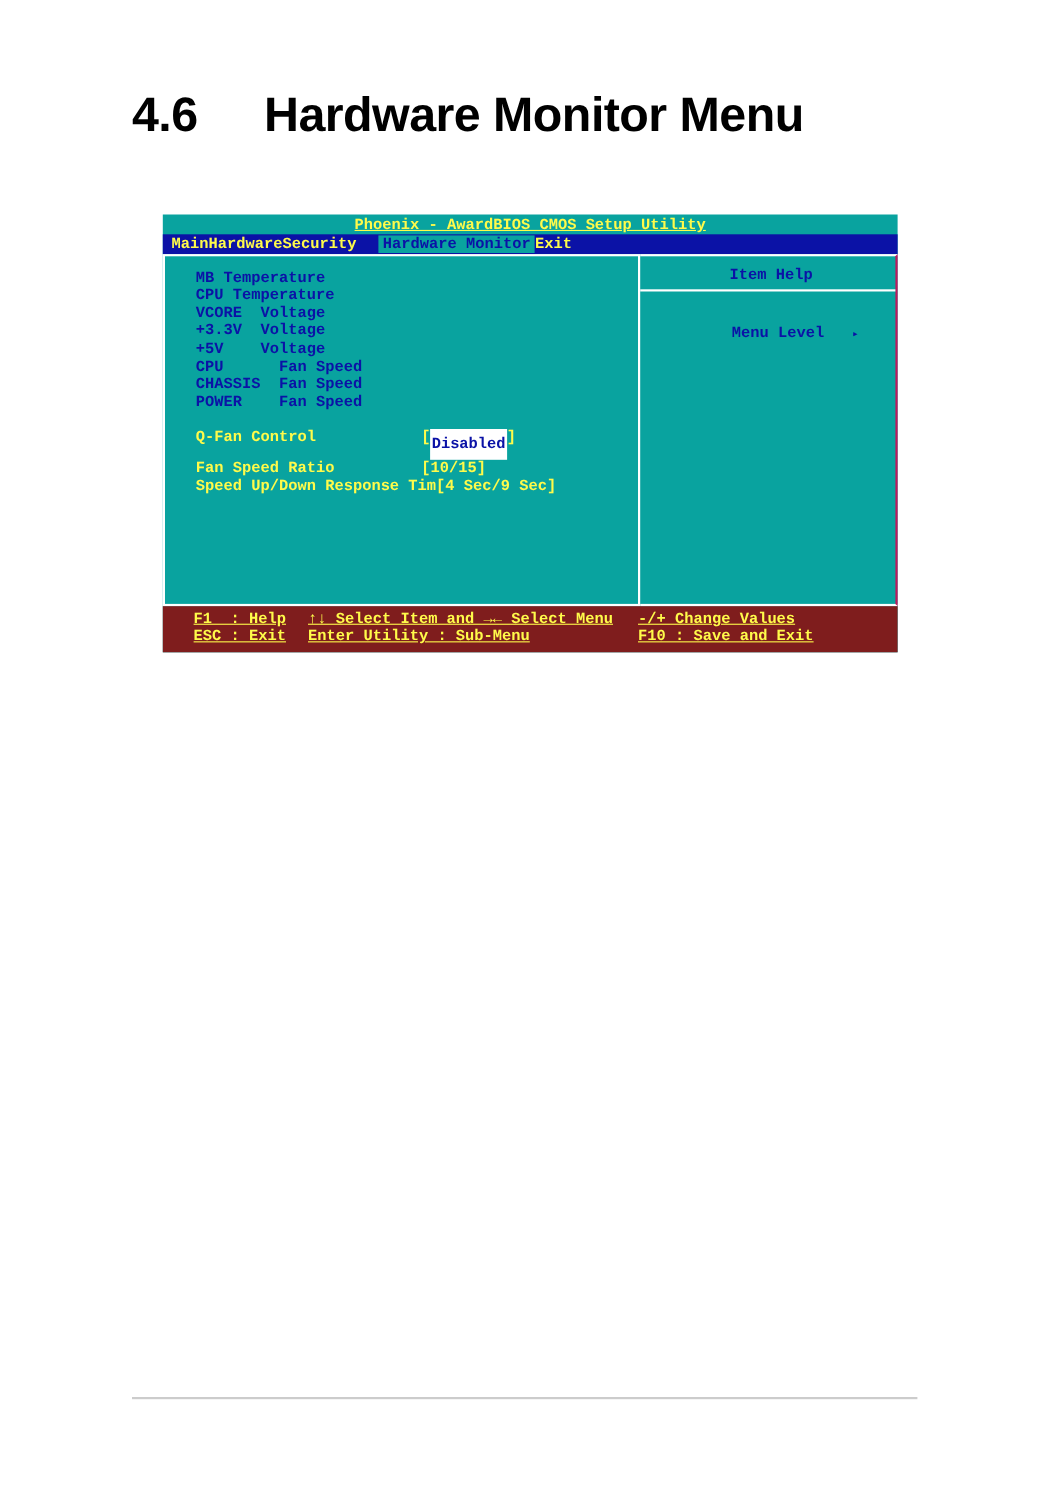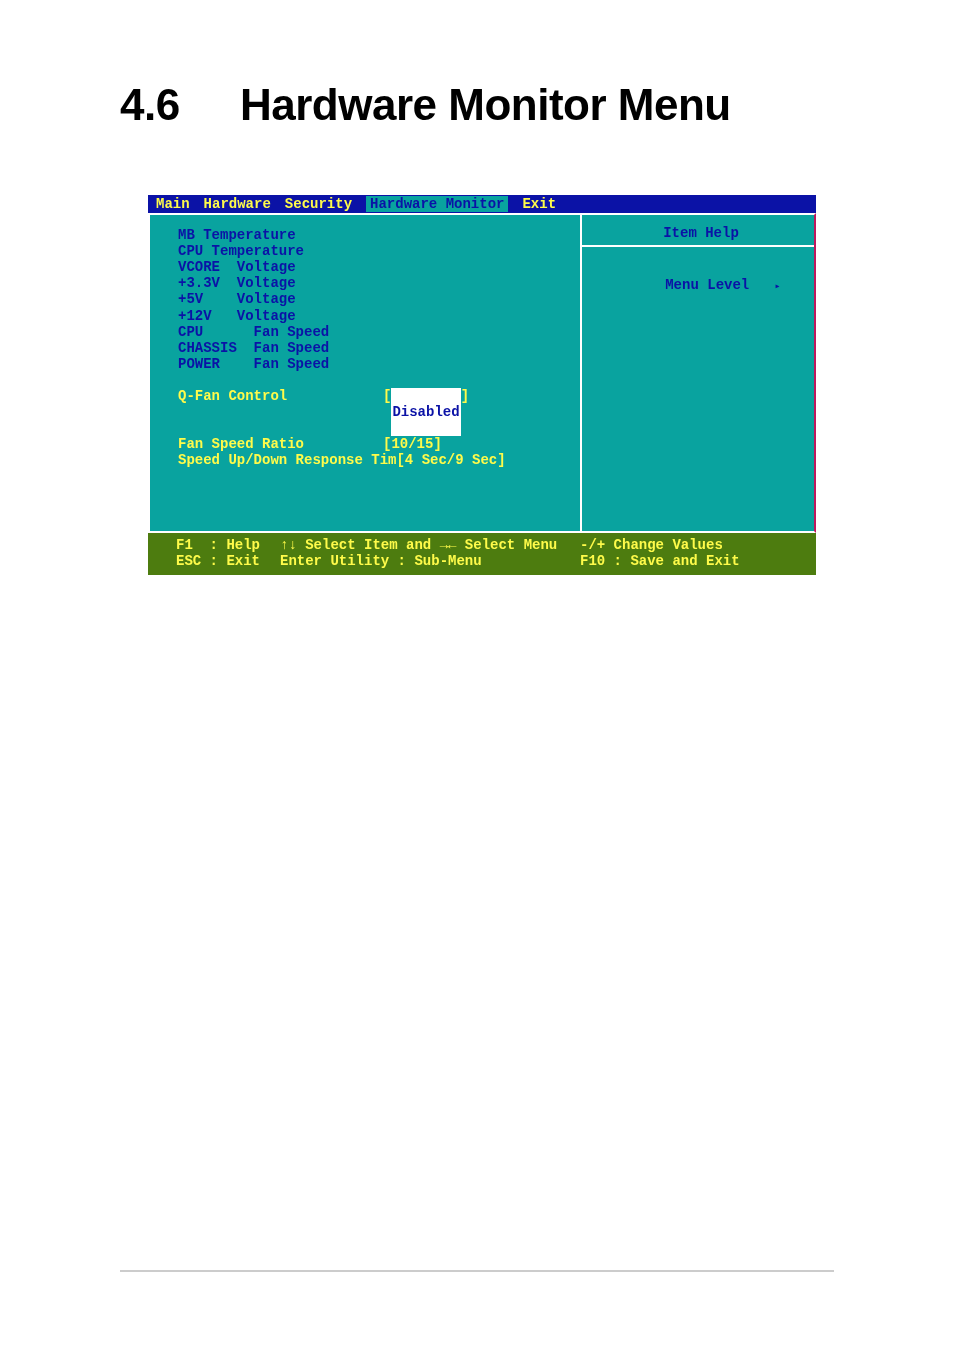--- a/index.html
+++ b/index.html
@@ -35,28 +35,28 @@
     text-align: center;
     padding: 2px 0 0 0;
     text-decoration: underline;
   }
 
   .menu-bar {
     background: #0b12a6;
     color: #fffb4a;
     padding: 1px 8px;
     display: flex;
-    gap: 14px;
     align-items: center;
   }
   .menu-bar .tab { color: #fffb4a; white-space: pre; }
   .menu-bar .tab.active {
     background: #09a39f;
     color: #0b12a6;
     padding: 0 4px;
+    margin-left: 20px;
   }
 
   .body-area {
     display: flex;
     height: 320px;
   }
 
   .left-panel {
     flex: 0 0 434px;
     position: relative;
@@ -74,43 +74,44 @@
     padding: 10px 10px 10px 16px;
   }
 
   .readonly-row { color: #0b12a6; white-space: pre; }
   .setting-row { color: #fffb4a; white-space: pre; display:flex; }
   .setting-row .label { display:inline-block; width:205px; }
   .setting-row .val { }
   .setting-row.selected .val.bracketed-inner {
     background: #ffffff;
     color: #0b12a6;
-    padding: 16px 1px;
+    padding: 6px 1px;
   }
 
   .help-title {
     color: #0b12a6;
     text-align: center;
     margin-bottom: 4px;
   }
   .menulevel {
     color: #0b12a6;
     margin-top: 14px;
     white-space: pre;
   }
   .menulevel .arrow { font-size: 10px; }
 
   .footer {
-    background: #4d7c0f;
+    background: #7f1d1d;
     color: #fffb4a;
     padding: 4px 16px 6px 28px;
     display: grid;
     grid-template-columns: 104px 300px auto;
     grid-template-rows: auto auto;
     white-space: pre;
+    text-decoration: underline;
   }
 
   .divider-line {
     position: absolute;
     left: 120px;
     width: 714px;
     bottom: 79px;
     height: 1px;
     border-top: 2px solid #cccccc;
   }
@@ -118,38 +119,38 @@
 </head>
 <body>
 <div class="page">
 
 <h1 class="heading">
   <span class="num">4.6</span><span>Hardware Monitor Menu</span>
 </h1>
 
 <div class="bios-window">
 
+  <div class="bios-title">Phoenix - AwardBIOS CMOS Setup Utility</div>
 
   <div class="menu-bar">
     <span class="tab">Main</span>
     <span class="tab">Hardware</span>
     <span class="tab">Security</span>
     <span class="tab active">Hardware Monitor</span>
     <span class="tab">Exit</span>
   </div>
 
   <div class="body-area">
 
     <div class="left-panel">
       <div class="readonly-row">MB Temperature</div>
       <div class="readonly-row">CPU Temperature</div>
       <div class="readonly-row">VCORE  Voltage</div>
       <div class="readonly-row">+3.3V  Voltage</div>
       <div class="readonly-row">+5V    Voltage</div>
-      <div class="readonly-row">+12V   Voltage</div>
       <div class="readonly-row">CPU      Fan Speed</div>
       <div class="readonly-row">CHASSIS  Fan Speed</div>
       <div class="readonly-row">POWER    Fan Speed</div>
 
       <div style="height:16px;"></div>
 
       <div class="setting-row selected">
         <span class="label">Q-Fan Control</span><span class="val">[</span><span class="val bracketed-inner">Disabled</span><span class="val">]</span>
       </div>
 

